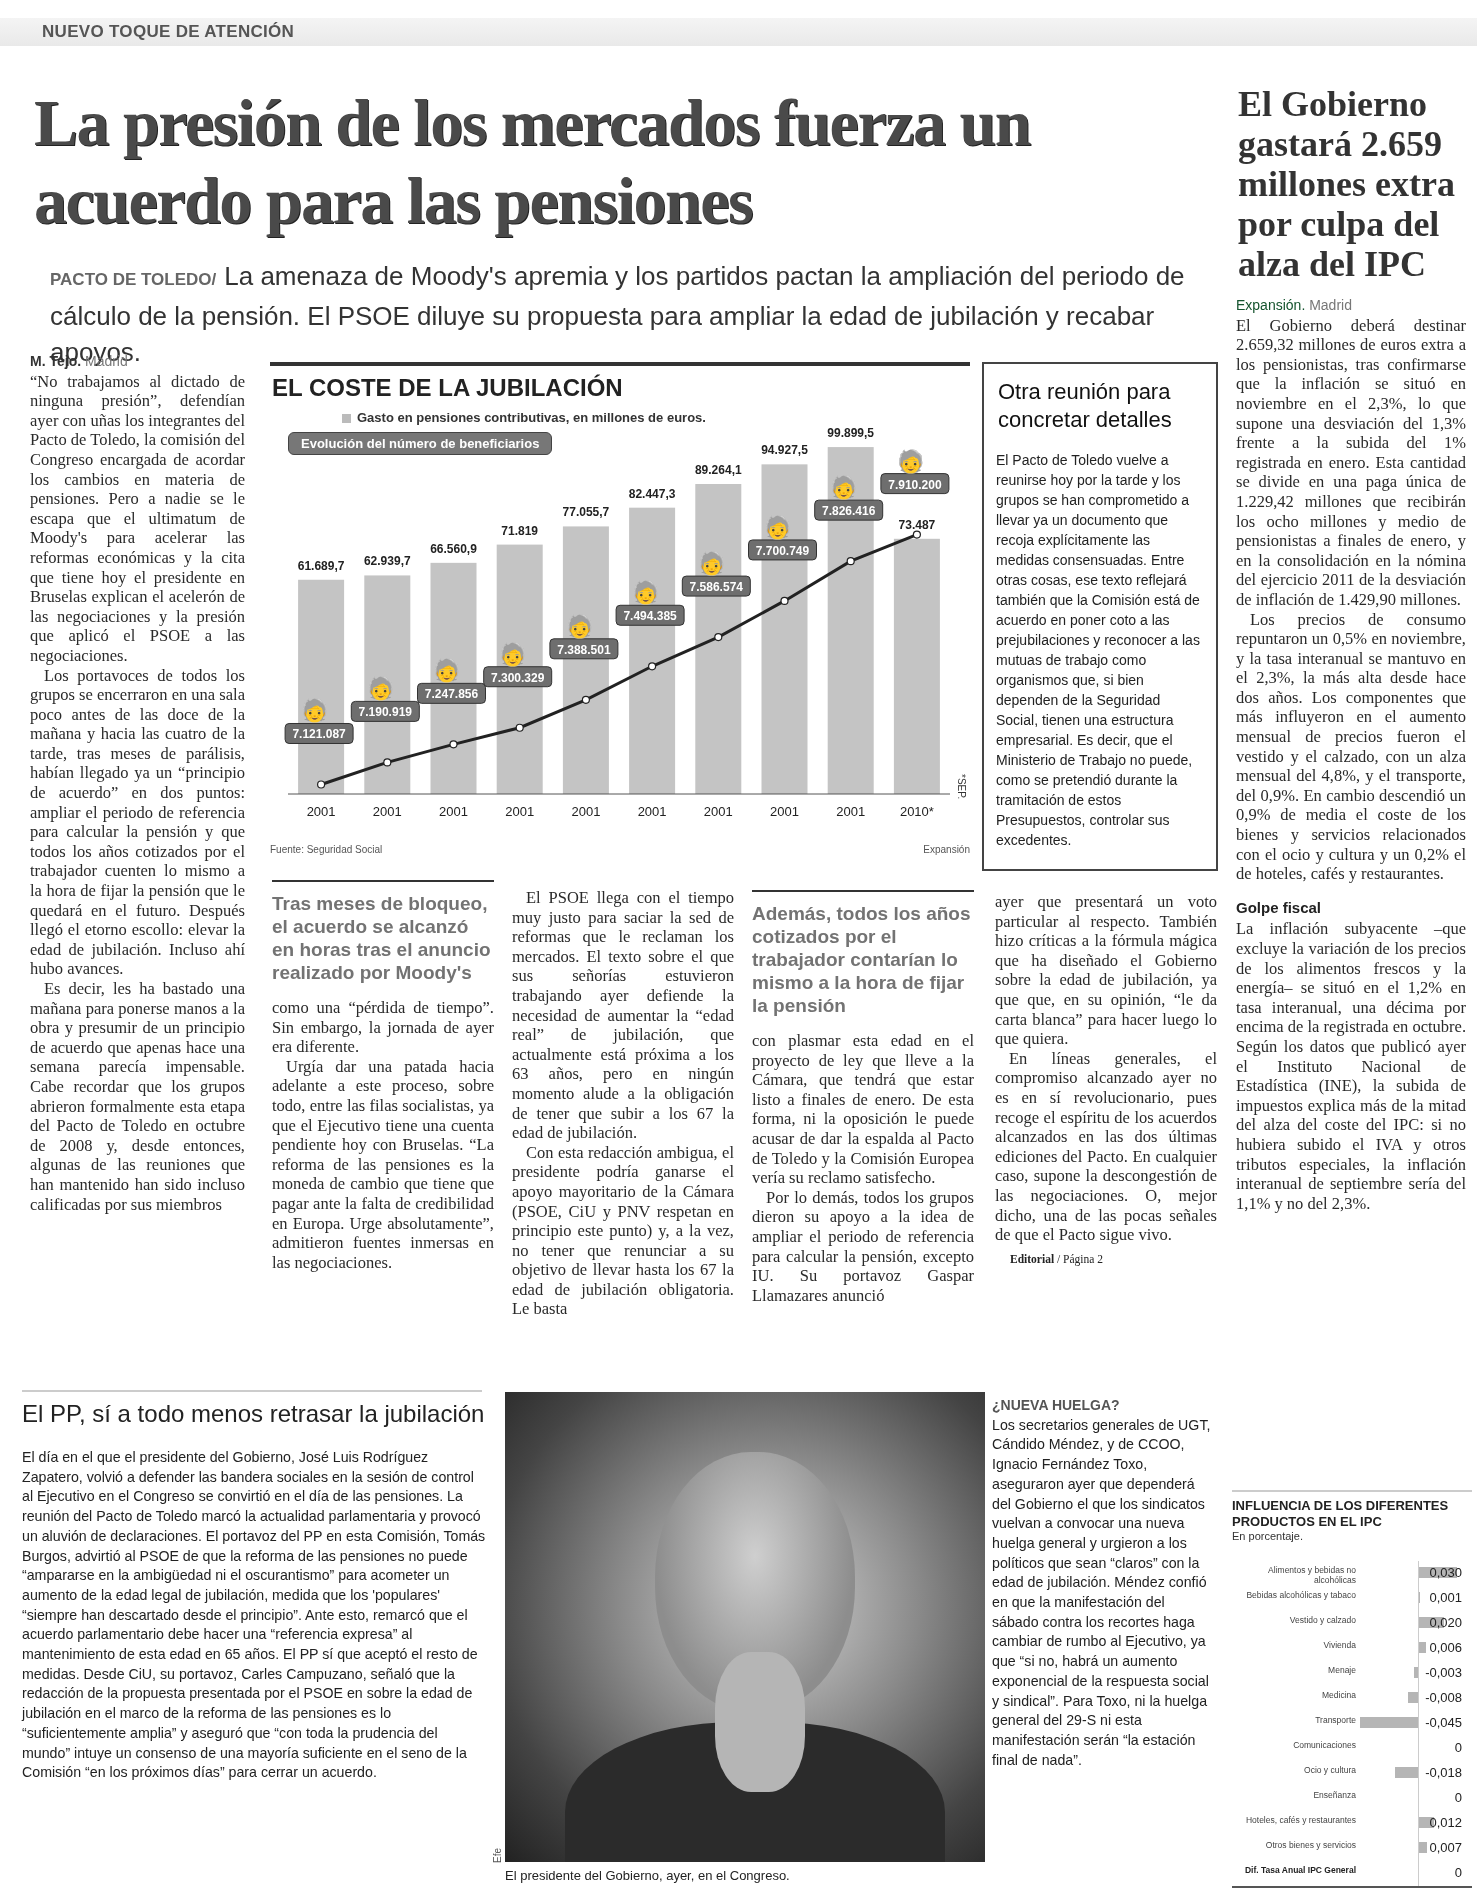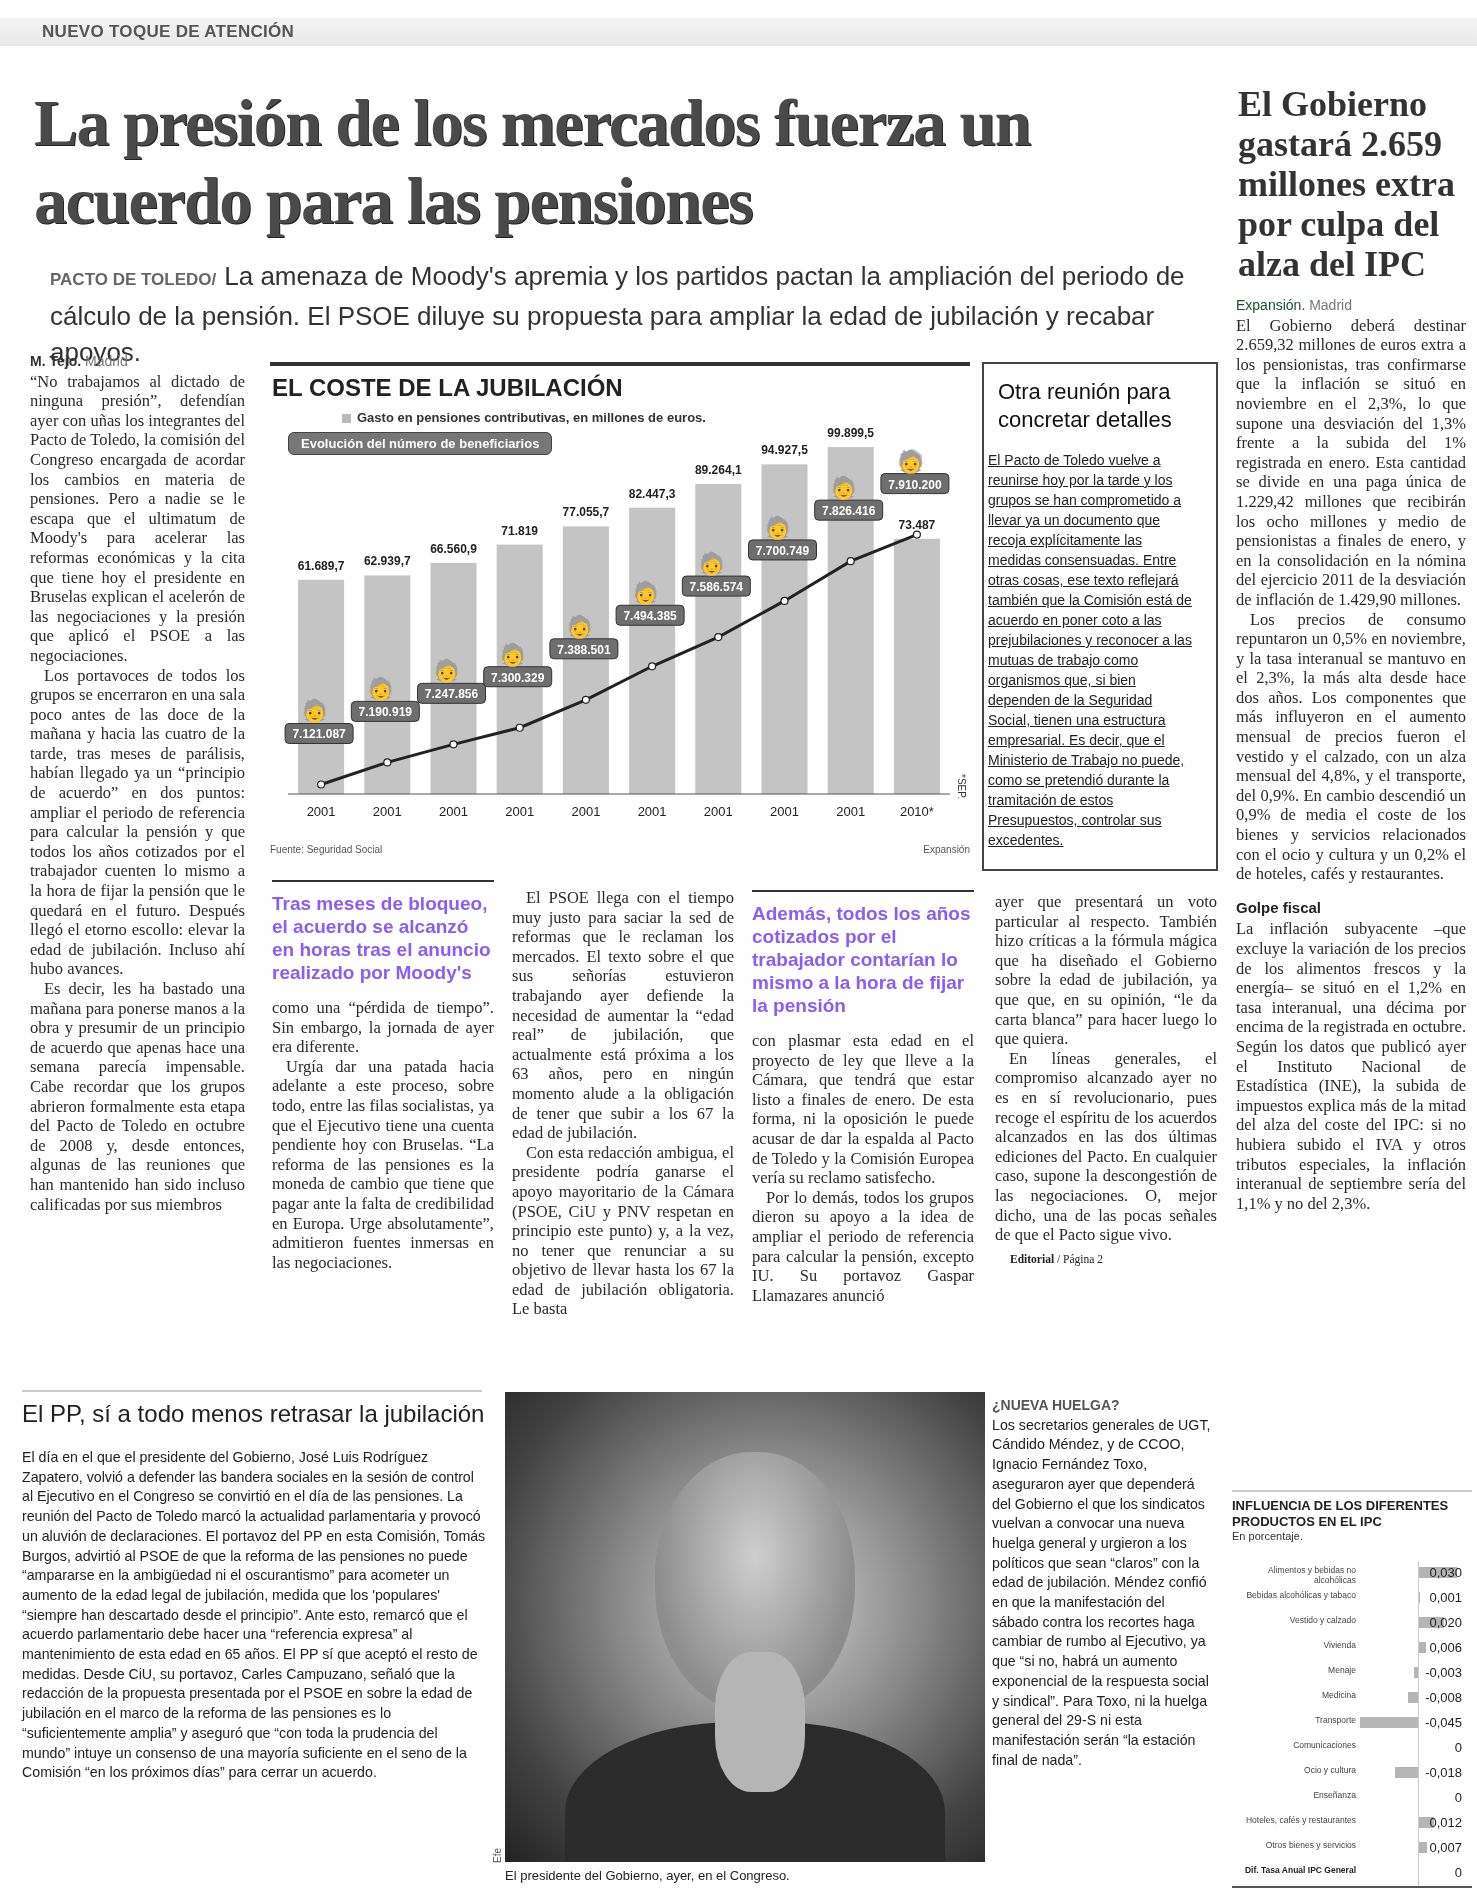--- a/index.html
+++ b/index.html
@@ -20,22 +20,22 @@
   .chart-rule{position:absolute;left:0;top:0;width:700px;height:4px;background:#333;}
   .chart-title{position:absolute;left:2px;top:12px;font-family:"Liberation Sans",sans-serif;font-weight:bold;font-size:24px;color:#222;}
   .legend{position:absolute;left:72px;top:48px;font-family:"Liberation Sans",sans-serif;font-size:13px;font-weight:bold;color:#333;}
   .legend .sw{display:inline-block;width:9px;height:9px;background:#bbb;margin-right:6px;vertical-align:middle;}
   .pill{position:absolute;left:18px;top:70px;padding:3px 12px;background:#777;color:#fff;border-radius:6px;font-family:"Liberation Sans",sans-serif;font-size:13px;font-weight:bold;border:1px solid #444;}
   .chart-svg{position:absolute;left:0;top:0;}
   .chart-source{position:absolute;left:0;top:482px;font-family:"Liberation Sans",sans-serif;font-size:10px;color:#555;}
   .chart-credit{position:absolute;right:0;top:482px;font-family:"Liberation Sans",sans-serif;font-size:10px;color:#555;}
   .boxed{left:982px;top:362px;width:232px;height:505px;border:2px solid #444;}
   .boxed h3{margin:0;position:absolute;left:14px;top:14px;font-family:"Liberation Sans",sans-serif;font-weight:normal;font-size:22px;line-height:28px;color:#111;}
-  .boxed .body{position:absolute;left:4px;top:86px;width:210px;font-family:"Liberation Sans",sans-serif;font-size:14px;line-height:20px;color:#222;text-decoration:underline;}
-  .pull{font-family:"Liberation Sans",sans-serif;font-weight:bold;font-size:19px;line-height:23px;color:#8b5cf6;}
+  .boxed .body{position:absolute;left:12px;top:86px;width:210px;font-family:"Liberation Sans",sans-serif;font-size:14px;line-height:20px;color:#222;}
+  .pull{font-family:"Liberation Sans",sans-serif;font-weight:bold;font-size:19px;line-height:23px;color:#737373;}
   .pull-rule{height:2px;background:#333;margin-bottom:10px;}
   .sec-head{left:22px;top:1400px;width:480px;font-family:"Liberation Sans",sans-serif;font-size:24px;color:#222;}
   .sec-rule{left:22px;top:1390px;width:460px;height:2px;background:#ccc;}
   .sans-col{font-family:"Liberation Sans",sans-serif;font-size:14.2px;line-height:19.7px;color:#222;}
   .photo{left:505px;top:1392px;width:480px;height:470px;background:radial-gradient(ellipse at 55% 45%,#d6d6d6 0%,#8a8a8a 40%,#444 75%,#222 100%);overflow:hidden;}
   .photo .face{position:absolute;left:150px;top:60px;width:200px;height:260px;border-radius:48%;background:radial-gradient(ellipse at 50% 40%,#cfcfcf,#8d8d8d 70%);}
   .photo .hand{position:absolute;left:210px;top:260px;width:90px;height:140px;border-radius:40%;background:#b5b5b5;}
   .photo .suit{position:absolute;left:60px;top:330px;width:380px;height:200px;border-radius:45% 45% 0 0;background:#2b2b2b;}
   .caption{left:505px;top:1868px;font-family:"Liberation Sans",sans-serif;font-size:13px;color:#222;}
   .photo-credit{left:490px;top:1850px;font-family:"Liberation Sans",sans-serif;font-size:10px;color:#555;transform:rotate(-90deg);}

